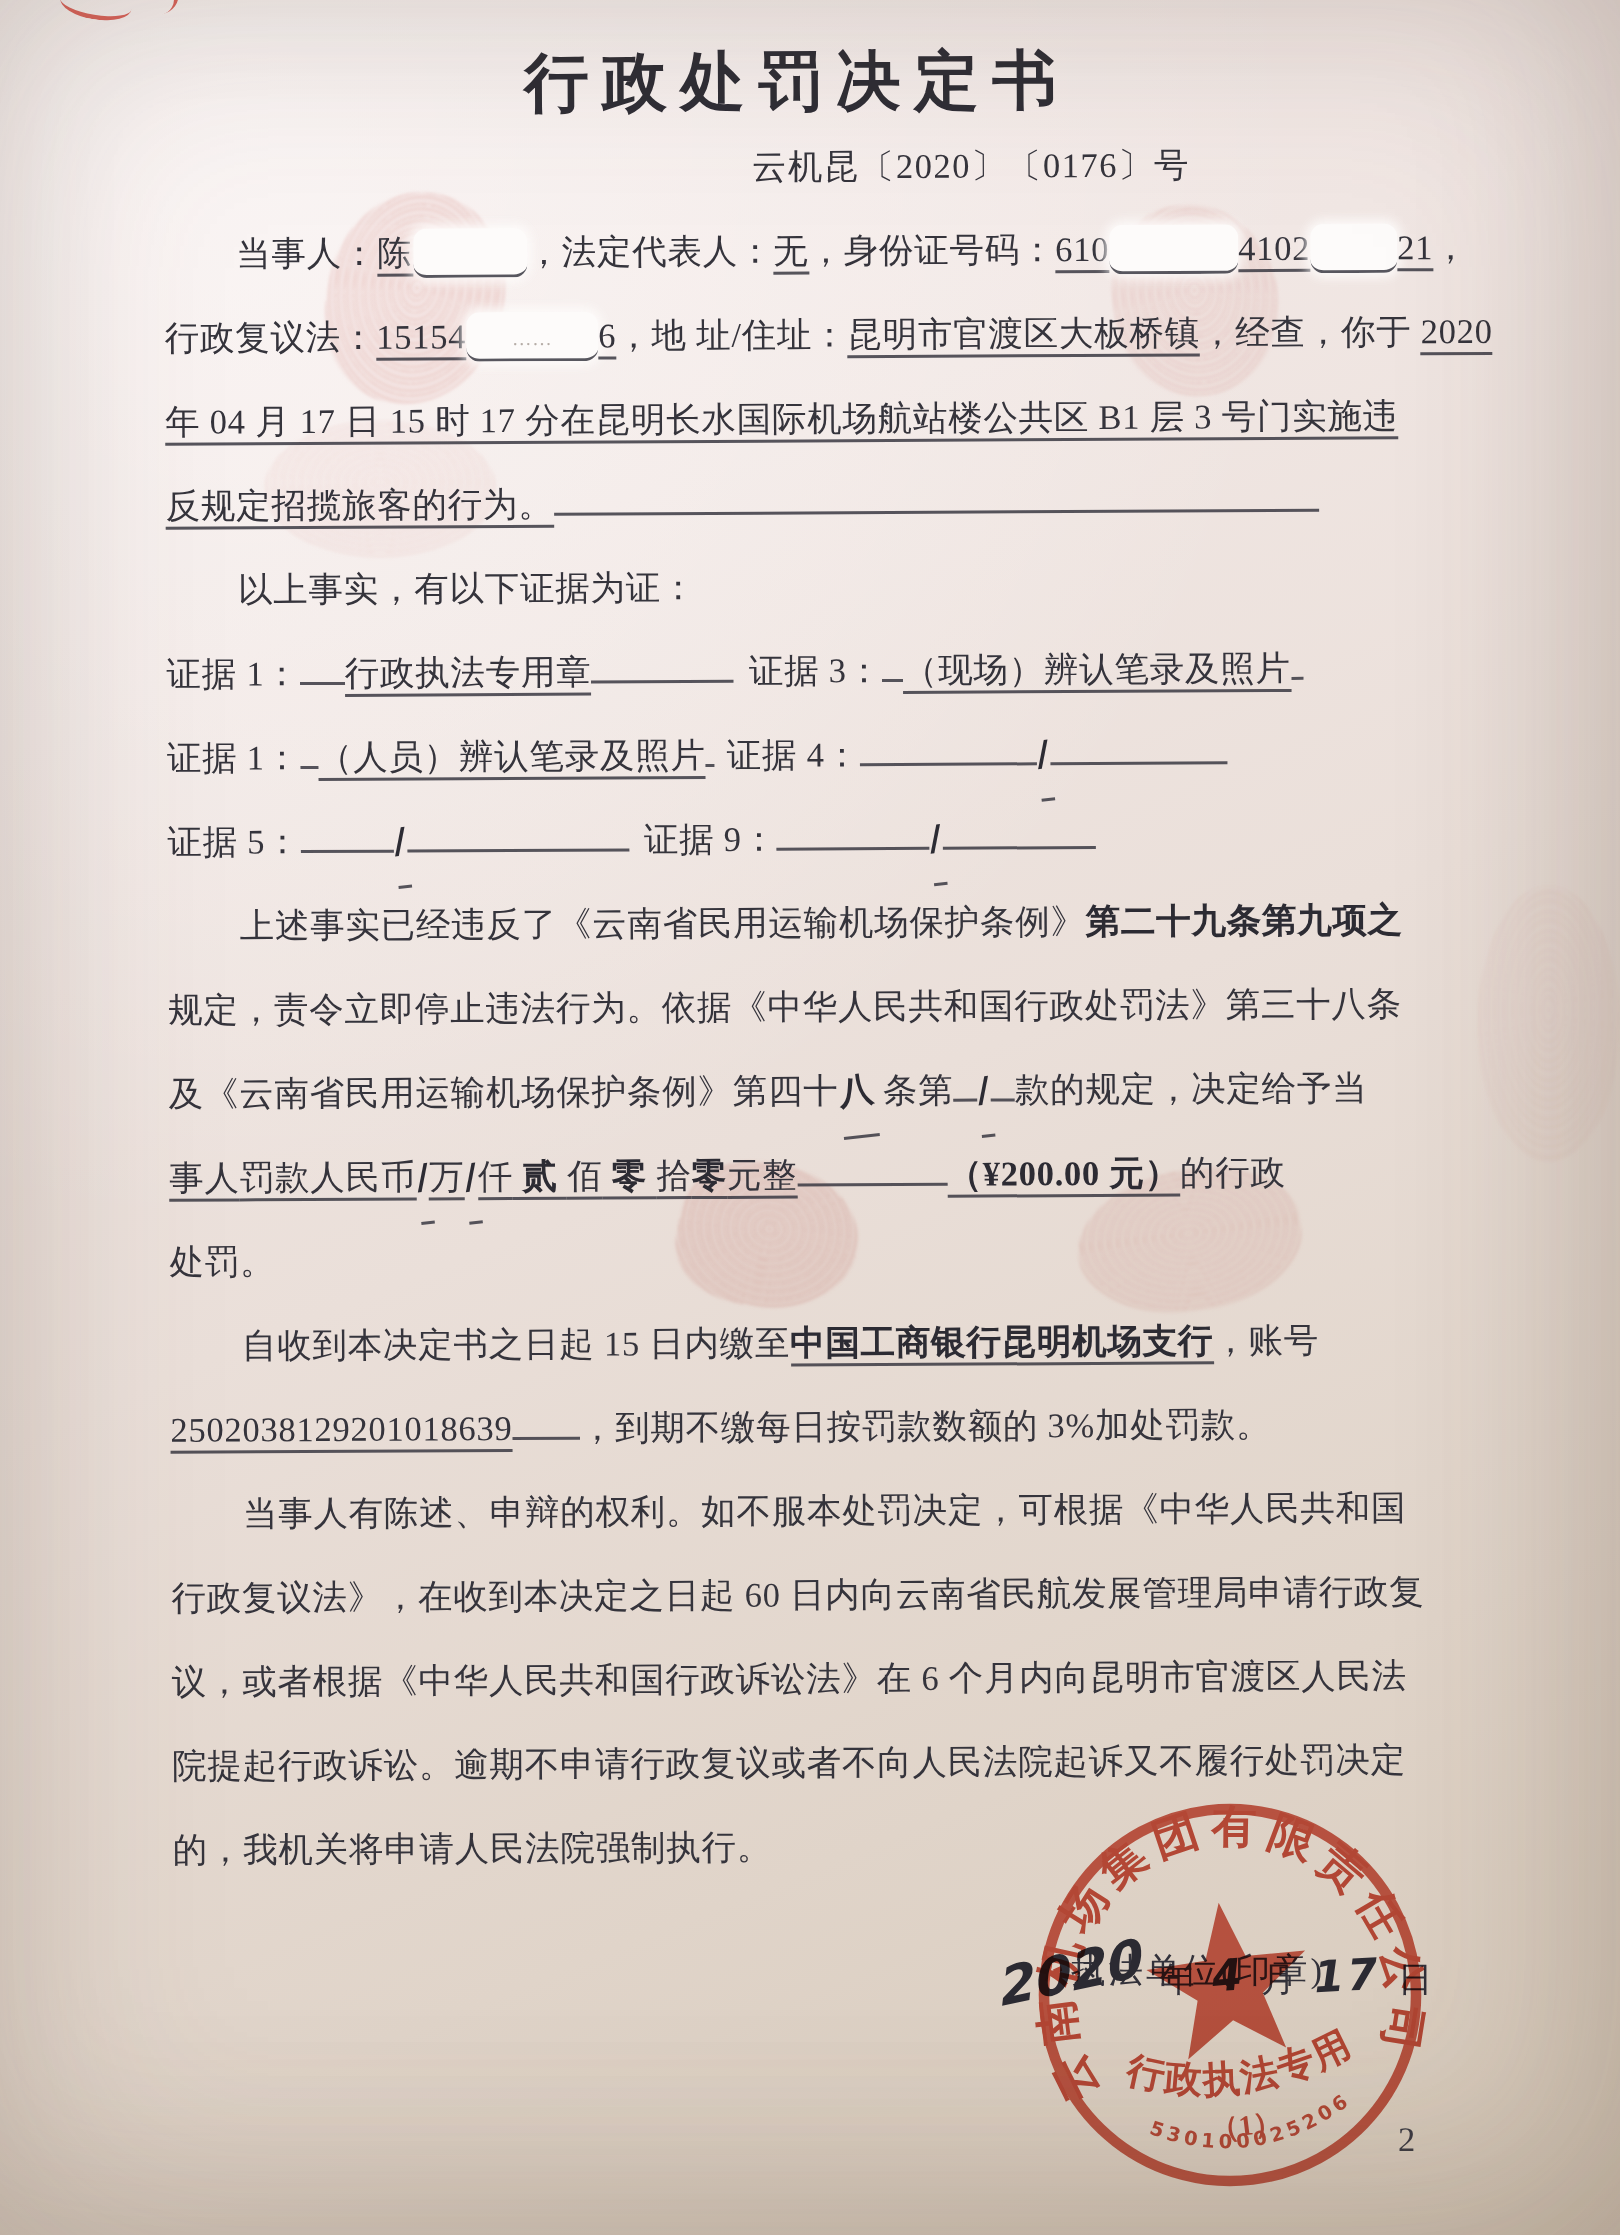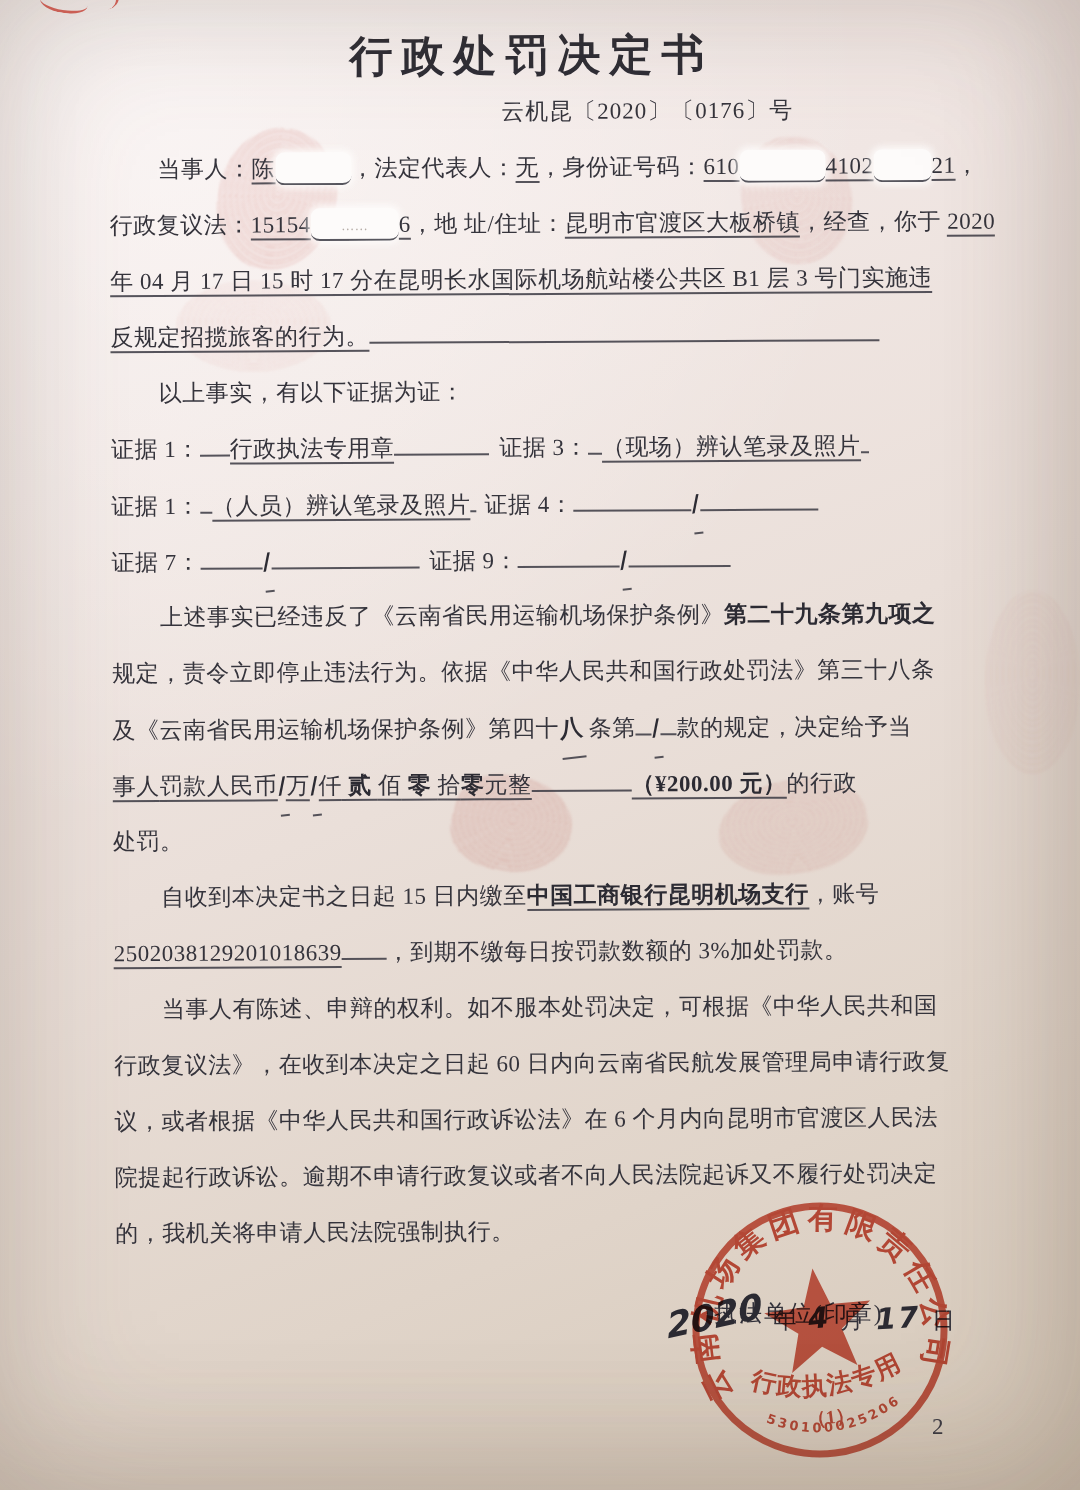--- a/index.html
+++ b/index.html
@@ -67,21 +67,21 @@
     <h1 class="title">行政处罚决定书</h1>
     <div class="docnum">云机昆〔2020〕〔0176〕号</div>
     <div class="body" id="body">
         <div class="line indent"><span class="">当事人：</span><span class="u ">陈</span><span class="redact u" style="width: 76px;"></span><span class="">，法定代表人：</span><span class="u ">无</span><span class="">，身份证号码：</span><span class="u ">610</span><span class="redact u" style="width: 86px;"></span><span class="u ">4102</span><span class="redact u" style="width: 58px;"></span><span class="u ">21</span><span class="">，</span></div>
         <div class="line"><span class="">行政复议法：</span><span class="u ">15154</span><span class="redact u" style="width: 88px;">……</span><span class="u ">6</span><span class="">，地 址/住址：</span><span class="u ">昆明市官渡区大板桥镇</span><span class="">，经查，你于 </span><span class="u ">2020</span></div>
         <div class="line"><span class="u ">年 04 月 17 日 15 时 17 分在昆明长水国际机场航站楼公共区 B1 层 3 号门实施违</span></div>
         <div class="line"><span class="u ">反规定招揽旅客的行为。</span><span class="gap u" style="width: 510px;"></span></div>
         <div class="line indent"><span class="">以上事实，有以下证据为证：</span></div>
         <div class="line"><span class="">证据 1：</span><span class="gap u" style="width: 30px;"></span><span class="u ">行政执法专用章</span><span class="gap u" style="width: 95px;"></span><span class="sp" style="width: 10px;"></span><span class="">证据 3：</span><span class="gap u" style="width: 14px;"></span><span class="u ">（现场）辨认笔录及照片</span><span class="gap u" style="width: 8px;"></span></div>
         <div class="line"><span class="">证据 1：</span><span class="gap u" style="width: 12px;"></span><span class="u ">（人员）辨认笔录及照片</span><span class="gap u" style="width: 6px;"></span><span class="sp" style="width: 8px;"></span><span class="">证据 4：</span><span class="gap u" style="width: 118px;"></span><span class="u hw">/</span><span class="gap u" style="width: 118px;"></span></div>
-        <div class="line"><span class="">证据 7：</span><span class="gap u" style="width: 62px;"></span><span class="u hw">/</span><span class="gap u" style="width: 148px;"></span><span class="sp" style="width: 10px;"></span><span class="">证据 9：</span><span class="gap u" style="width: 102px;"></span><span class="u hw">/</span><span class="gap u" style="width: 102px;"></span></div>
+        <div class="line"><span class="">证据 5：</span><span class="gap u" style="width: 62px;"></span><span class="u hw">/</span><span class="gap u" style="width: 148px;"></span><span class="sp" style="width: 10px;"></span><span class="">证据 9：</span><span class="gap u" style="width: 102px;"></span><span class="u hw">/</span><span class="gap u" style="width: 102px;"></span></div>
         <div class="line indent"><span class="">上述事实已经违反了《云南省民用运输机场保护条例》</span><span class="b ">第二十九条第九项之</span></div>
         <div class="line"><span class="">规定，责令立即停止违法行为。依据《中华人民共和国行政处罚法》第三十八条</span></div>
         <div class="line"><span class="">及《云南省民用运输机场保护条例》第四十</span><span class="u hw">八</span><span class=""> 条第</span><span class="gap u" style="width: 16px;"></span><span class="u hw">/</span><span class="gap u" style="width: 16px;"></span><span class="">款的规定，决定给予当</span></div>
         <div class="line"><span class="u ">事人</span><span class="u ">罚款人民币</span><span class="u hw"> / </span><span class="u ">万</span><span class="u hw"> / </span><span class="u ">仟</span><span class="u b "> 贰 </span><span class="u ">佰</span><span class="u b "> 零 </span><span class="u ">拾</span><span class="u b ">零</span><span class="u ">元整</span><span class="gap u" style="width: 100px;"></span><span class="u b ">（¥200.00 元）</span><span class="">的行政</span></div>
         <div class="line"><span class="">处罚。</span></div>
         <div class="line indent"><span class="">自收到本决定书之日起 15 日内缴至</span><span class="u b ">中国工商银行昆明机场支行</span><span class="">，账号</span></div>
         <div class="line"><span class="u ">2502038129201018639</span><span class="gap u" style="width: 45px;"></span><span class="">，到期不缴每日按罚款数额的 3%加处罚款。</span></div>
         <div class="line indent"><span class="">当事人有陈述、申辩的权利。如不服本处罚决定，可根据《中华人民共和国</span></div>
         <div class="line"><span class="">行政复议法》，在收到本决定之日起 60 日内向云南省民航发展管理局申请行政复</span></div>
         <div class="line"><span class="">议，或者根据《中华人民共和国行政诉讼法》在 6 个月内向昆明市官渡区人民法</span></div>

